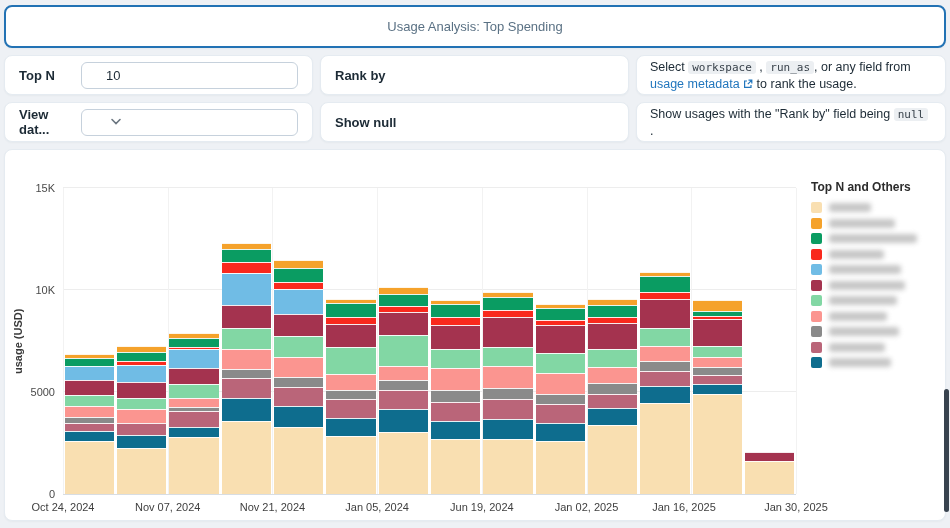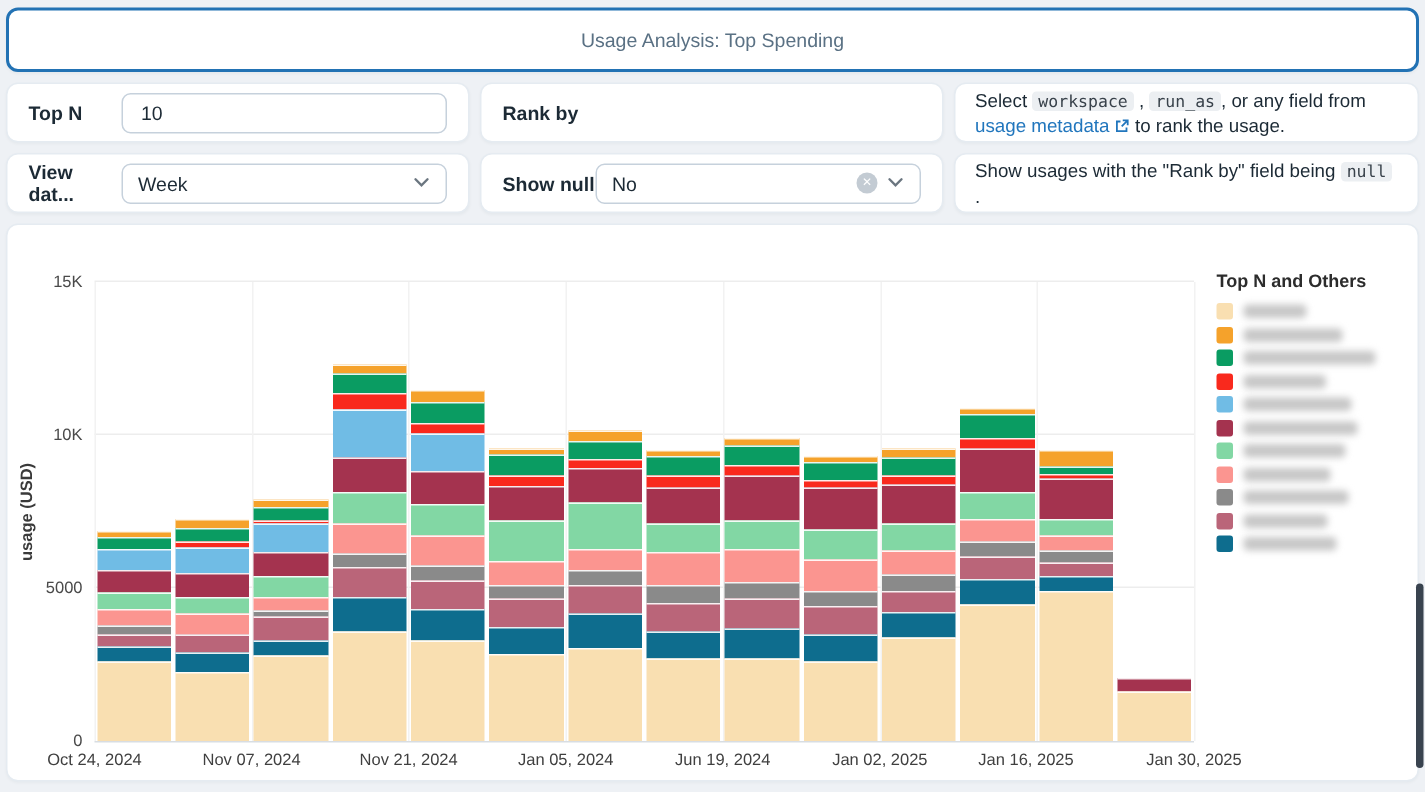--- a/index.html
+++ b/index.html
@@ -7,21 +7,21 @@
   .card{position:absolute;background:#fff;border:1px solid #E5EBF1;border-radius:8px;
     box-shadow:0 1px 2px rgba(20,40,60,.04);box-sizing:border-box;}
   
   .title-card{left:4px;top:5px;width:942px;height:43px;border:2px solid #2272B4;
     display:flex;align-items:center;justify-content:center;}
   .title-text{font-size:13px;color:#5A7184;}
   
   .fcard{height:40px;display:flex;align-items:center;padding:0 14px;}
   .flabel{font-size:13px;font-weight:bold;color:#1C2A35;width:62px;flex:none;}
   .ctrl{flex:1;height:27px;border:1px solid #C6D1DC;border-radius:6px;background:#fff;
-    display:flex;align-items:center;padding:0 10px;font-size:13px;color:#1C2A35;box-sizing:border-box;}
+    display:flex;align-items:center;padding:0 22px;font-size:13px;color:#1C2A35;box-sizing:border-box;}
   .ctrl input{border:none;outline:none;font-size:13px;color:#1C2A35;width:100%;
     font-family:"Liberation Sans",sans-serif;background:transparent;}
   .ctrl .val{flex:1;}
   .chev{flex:none;width:12px;height:8px;margin-left:6px;}
   .clear-btn{flex:none;width:14px;height:14px;border-radius:50%;background:#C3CBD3;color:#fff;
     font-size:8px;line-height:14px;text-align:center;margin-left:6px;cursor:pointer;}
   
   .hcard{padding:5px 13px;font-size:12.5px;color:#1C2A35;line-height:16px;display:flex;
     flex-direction:column;justify-content:center;}
   .chip{font-family:"DejaVu Sans Mono",monospace;font-size:11px;background:#ECEFF2;
@@ -81,36 +81,28 @@
     <svg class="extlink" width="10" height="10" viewBox="0 0 10 10">
       <path d="M4 2 H1.6 V8.4 H8 V6" fill="none" stroke="#2176BD" stroke-width="1.2"></path>
       <path d="M5.5 1.2 H8.8 V4.5 M8.6 1.4 L4.8 5.2" fill="none" stroke="#2176BD" stroke-width="1.2"></path>
     </svg><span> to rank the usage.</span>
   </div>
 </div>
 
 <div class="card fcard" style="left:4px;top:102px;width:309px;">
   <div class="flabel">View dat...</div>
   <div class="ctrl">
-    <span class="val">Week</span>
     <svg class="chev" viewBox="0 0 12 8">
       <path d="M2 1.5 L6 5.5 L10 1.5" fill="none" stroke="#6B7680" stroke-width="1.6" stroke-linecap="round"></path>
     </svg>
   </div>
 </div>
 
 <div class="card fcard" style="left:320px;top:102px;width:309px;">
   <div class="flabel">Show null</div>
-  <div class="ctrl">
-    <span class="val">No</span>
-    <span class="clear-btn">✕</span>
-    <svg class="chev" viewBox="0 0 12 8">
-      <path d="M2 1.5 L6 5.5 L10 1.5" fill="none" stroke="#6B7680" stroke-width="1.6" stroke-linecap="round"></path>
-    </svg>
-  </div>
 </div>
 
 <div class="card hcard" style="left:636px;top:102px;width:310px;height:40px;">
   <div>
     <span>Show usages with the "Rank by" field being </span><span class="chip">null</span><span> .</span>
   </div>
 </div>
 
 <div class="card chart-card">
   <div class="plot">

